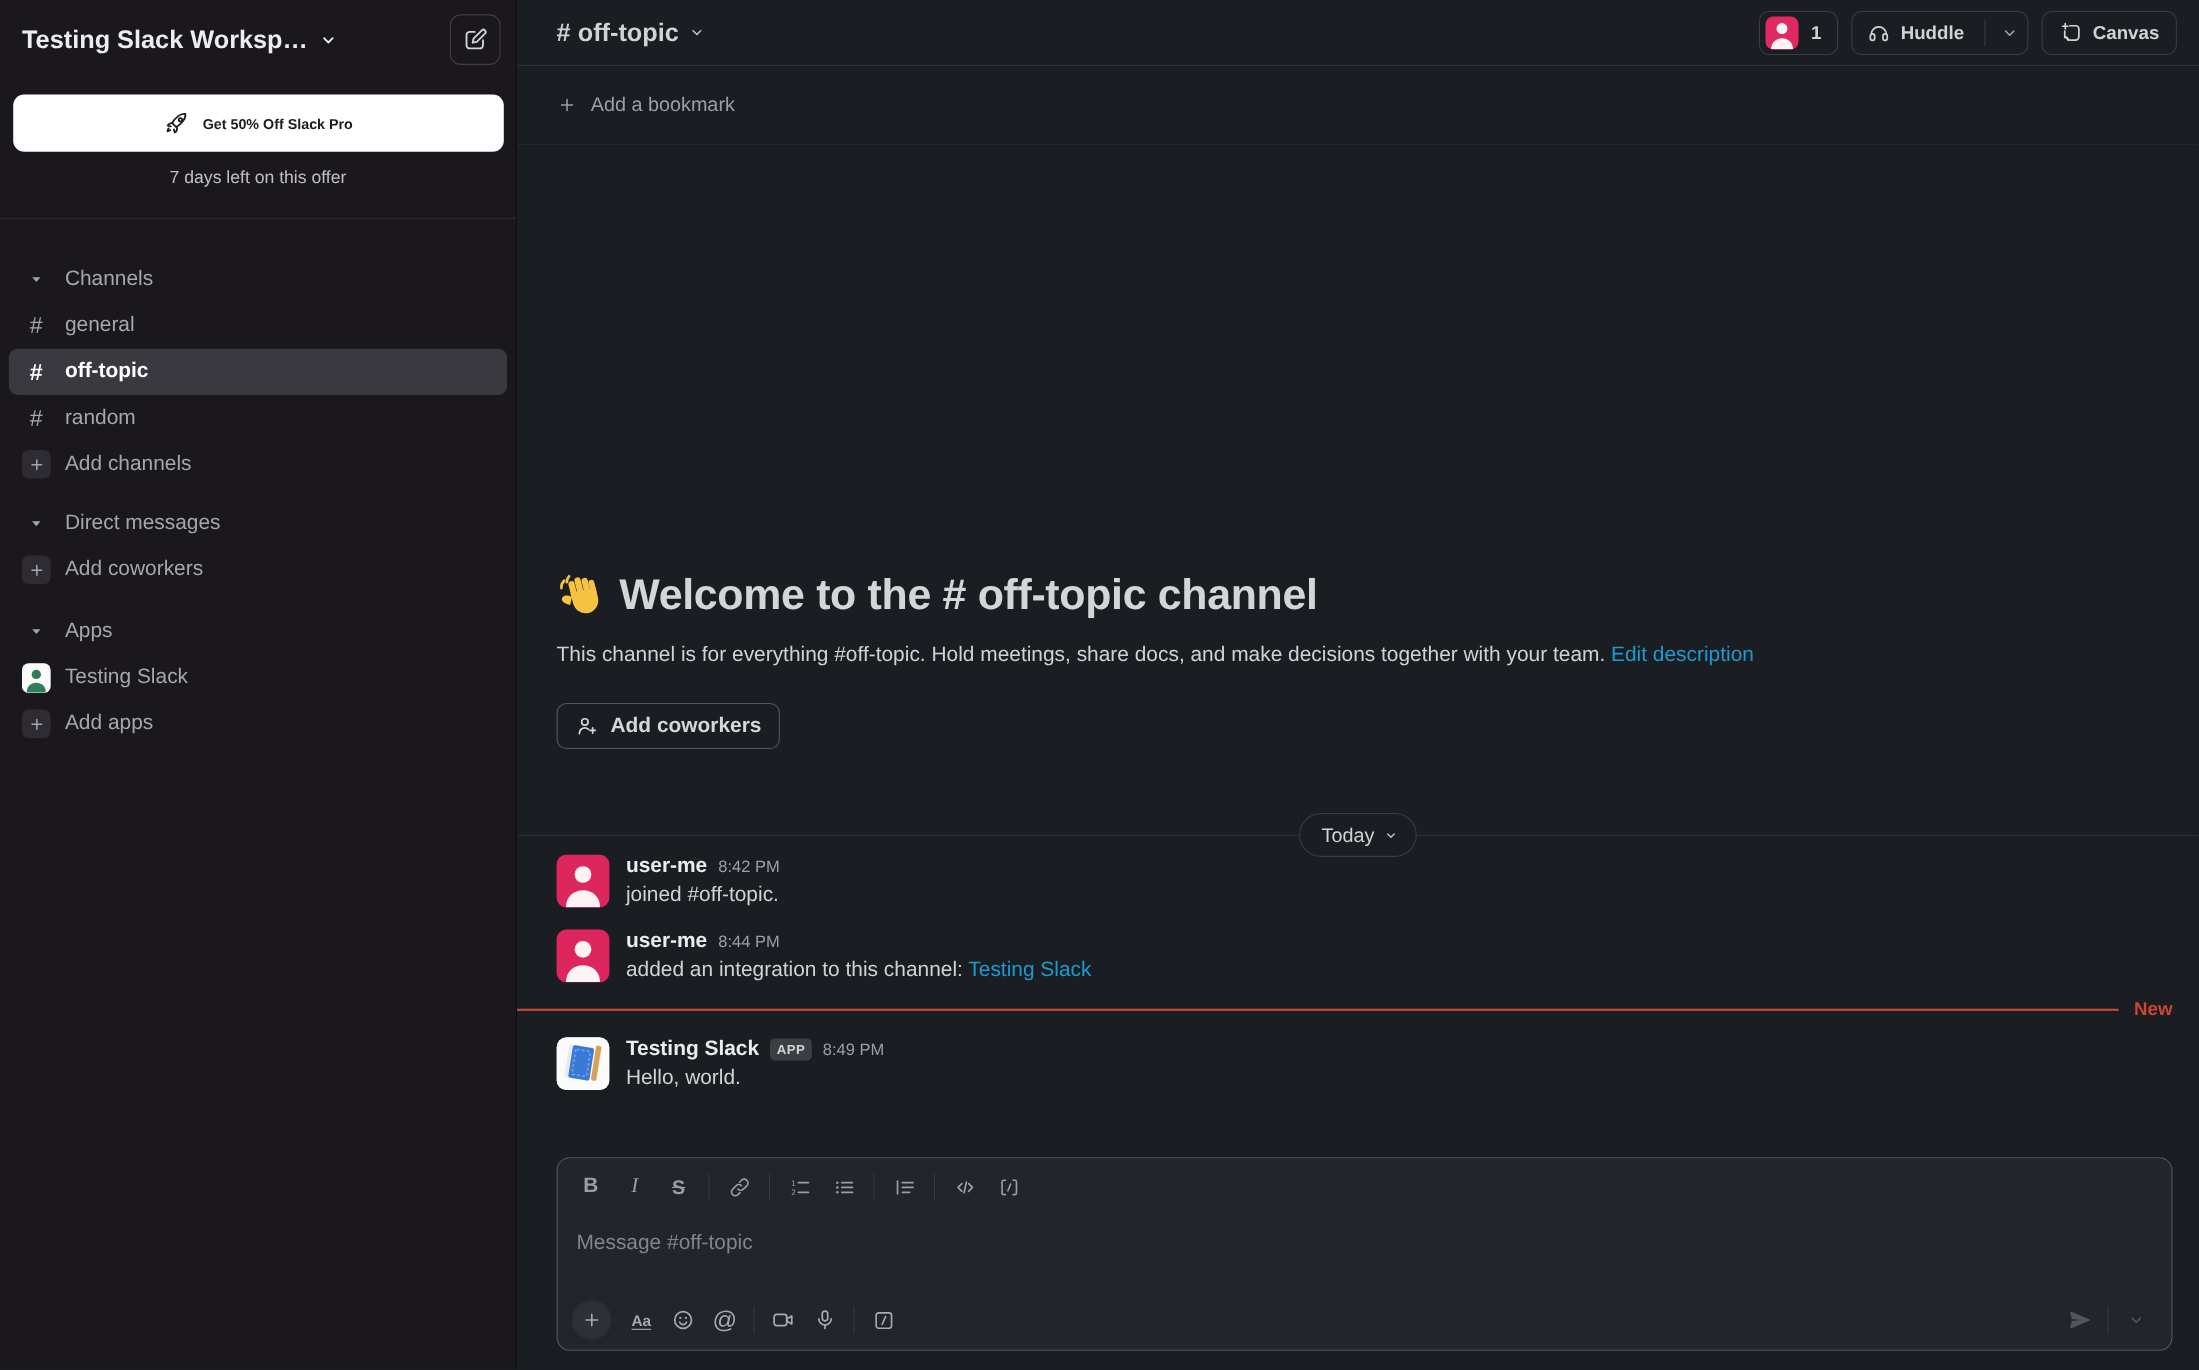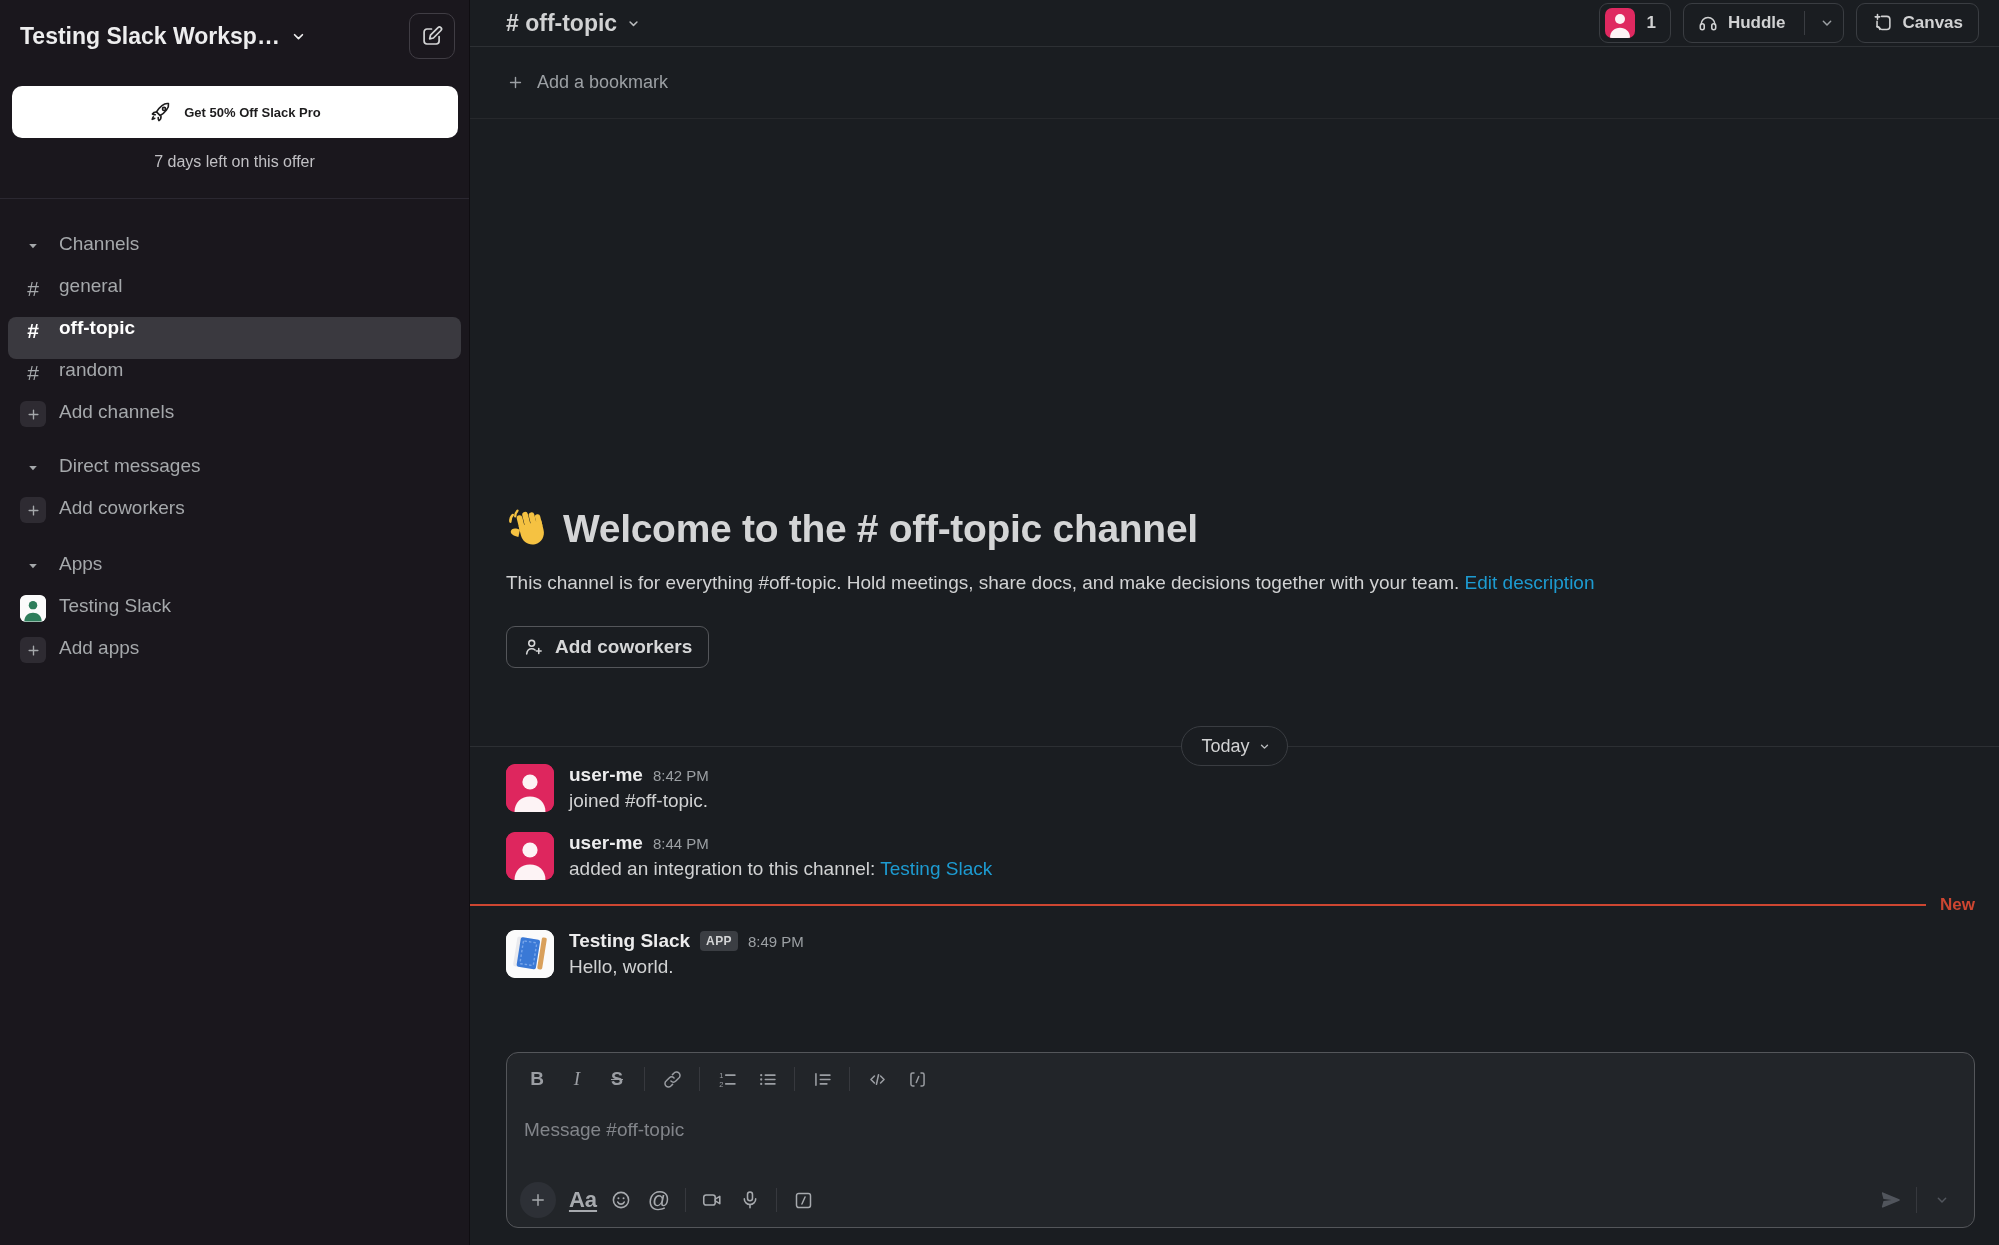--- a/index.html
+++ b/index.html
@@ -27,35 +27,35 @@
     margin:14px 12px 0; height:52px; width:446px;
     background:#ffffff; border:none; border-radius:10px; cursor:pointer;
     display:flex; align-items:center; justify-content:center; gap:12px;
     font-family:inherit; font-size:13px; font-weight:700; color:#1d1c1d;
   }
   .pro-note { margin-top:15px; text-align:center; font-size:16px; color:#c1c0c4; }
   .sb-divider { margin-top:27px; border-top:1px solid #2b2831; }
   .nav { margin-top:34px; display:flex; flex-direction:column; }
   .nav-item {
     height:42px; margin:0 8px; padding:0 12px; border-radius:8px;
-    display:flex; gap:13px;
+    display:flex; align-items:center; gap:13px;
     font-size:19px; color:#a5a8ab; cursor:pointer;
   }
   .nav-item .lead { width:26px; height:26px; flex:none; display:flex; align-items:center; justify-content:center; }
   .nav-item.selected { background:#3a393f; color:#ffffff; font-weight:700; }
   .hash { font-size:21px; line-height:1; }
   .tri { color:#a5a8ab; }
   .plus-sq { width:26px; height:26px; border-radius:6px; background:#2e2b32; display:flex; align-items:center; justify-content:center; color:#a5a8ab; }
   .app-tile { width:27px; height:27px; border-radius:6px; background:#fbfbfb; display:flex; align-items:flex-end; justify-content:center; overflow:hidden; }
   .spacer12 { height:12px; } .spacer14 { height:14px; }
 
   
   .main { flex:1; min-width:0; display:flex; flex-direction:column; position:relative; background:#1a1d21; }
   .chan-header {
-    height:47px; flex:none; border-bottom:1px solid #2d3034;
+    height:60px; flex:none; border-bottom:1px solid #2d3034;
     display:flex; align-items:center; justify-content:space-between; padding:0 20px 0 36px;
   }
   .chan-title { display:flex; align-items:center; gap:9px; font-size:23px; font-weight:800; color:#d1d2d3; cursor:pointer; }
   .hdr-right { display:flex; align-items:center; gap:12px; }
   .hdr-btn {
     height:40px; border:1px solid #3a3d42; border-radius:9px; background:transparent; cursor:pointer;
     display:flex; align-items:center; color:#d1d2d3; font-family:inherit; font-size:17px; font-weight:700;
   }
   .members-btn { padding:0 14px 0 5px; gap:11px; }
   .mini-avatar { width:30px; height:30px; border-radius:7px; background:#df2960; overflow:hidden; flex:none; }
@@ -121,21 +121,21 @@
   .fmt-div { width:1px; height:24px; background:#37393e; margin:0 7px; }
   .composer-input {
     display:block; width:calc(100% - 34px); margin:14px 17px 0;
     background:transparent; border:none; outline:none;
     font-family:inherit; font-size:19px; color:#d1d2d3;
   }
   .composer-input::placeholder { color:#82858a; opacity:1; }
   .act-row { position:absolute; left:0; right:0; bottom:0; height:54px; display:flex; align-items:center; padding:0 13px; }
   .plus-btn { width:36px; height:36px; border-radius:50%; border:none; background:#2d3036; color:#a7aaae; display:flex; align-items:center; justify-content:center; cursor:pointer; margin-right:8px; }
   .act-btn { width:38px; height:34px; border:none; background:transparent; color:#a7aaae; display:flex; align-items:center; justify-content:center; cursor:pointer; font-family:inherit; border-radius:6px; }
-  .aa { font-size:22px; font-weight:700; text-decoration:underline; text-underline-offset:3px; }
+  .aa { font-size:14px; font-weight:700; text-decoration:underline; text-underline-offset:3px; }
   .at { font-size:22px; font-weight:400; }
   .grow { flex:1; }
   .send-group { display:flex; align-items:center; color:#51555c; }
   .send-div { width:1px; height:26px; background:#37393e; margin:0 6px; }
 
   svg { display:block; }
 </style>
 </head>
 <body>
 

